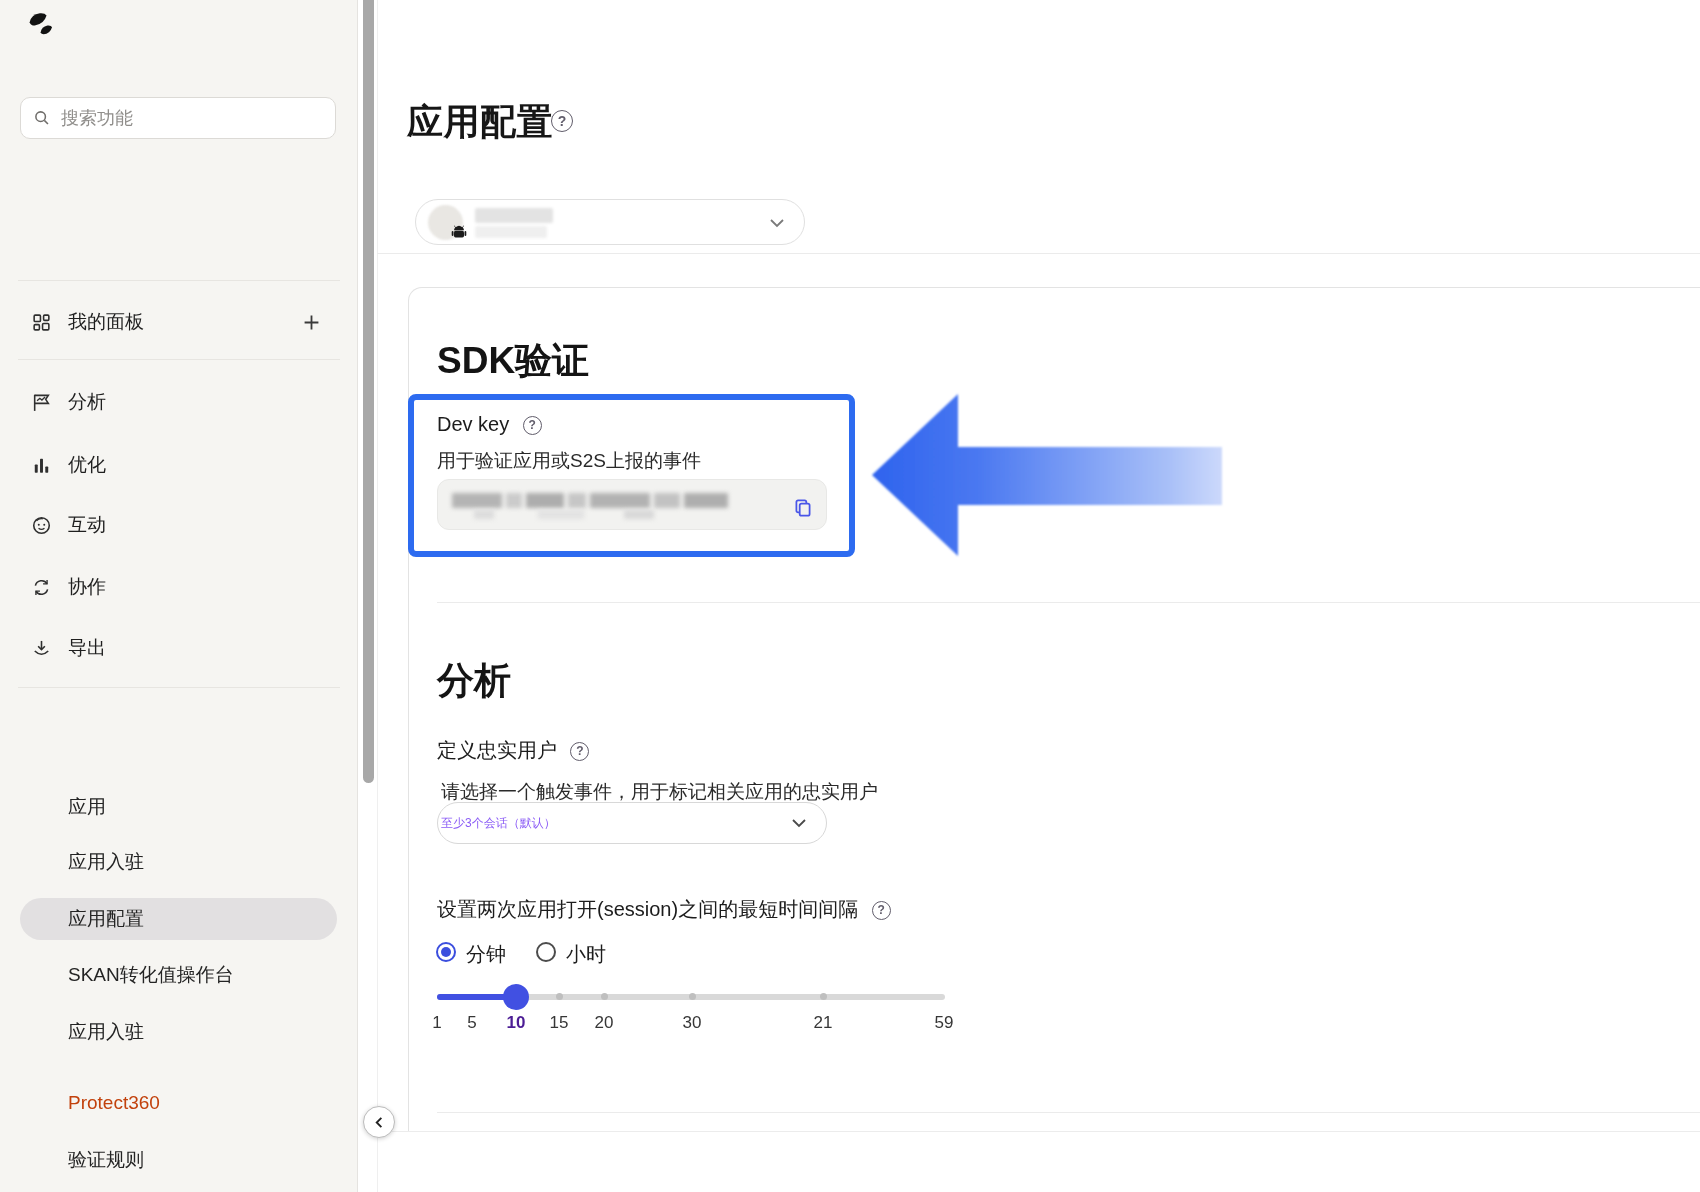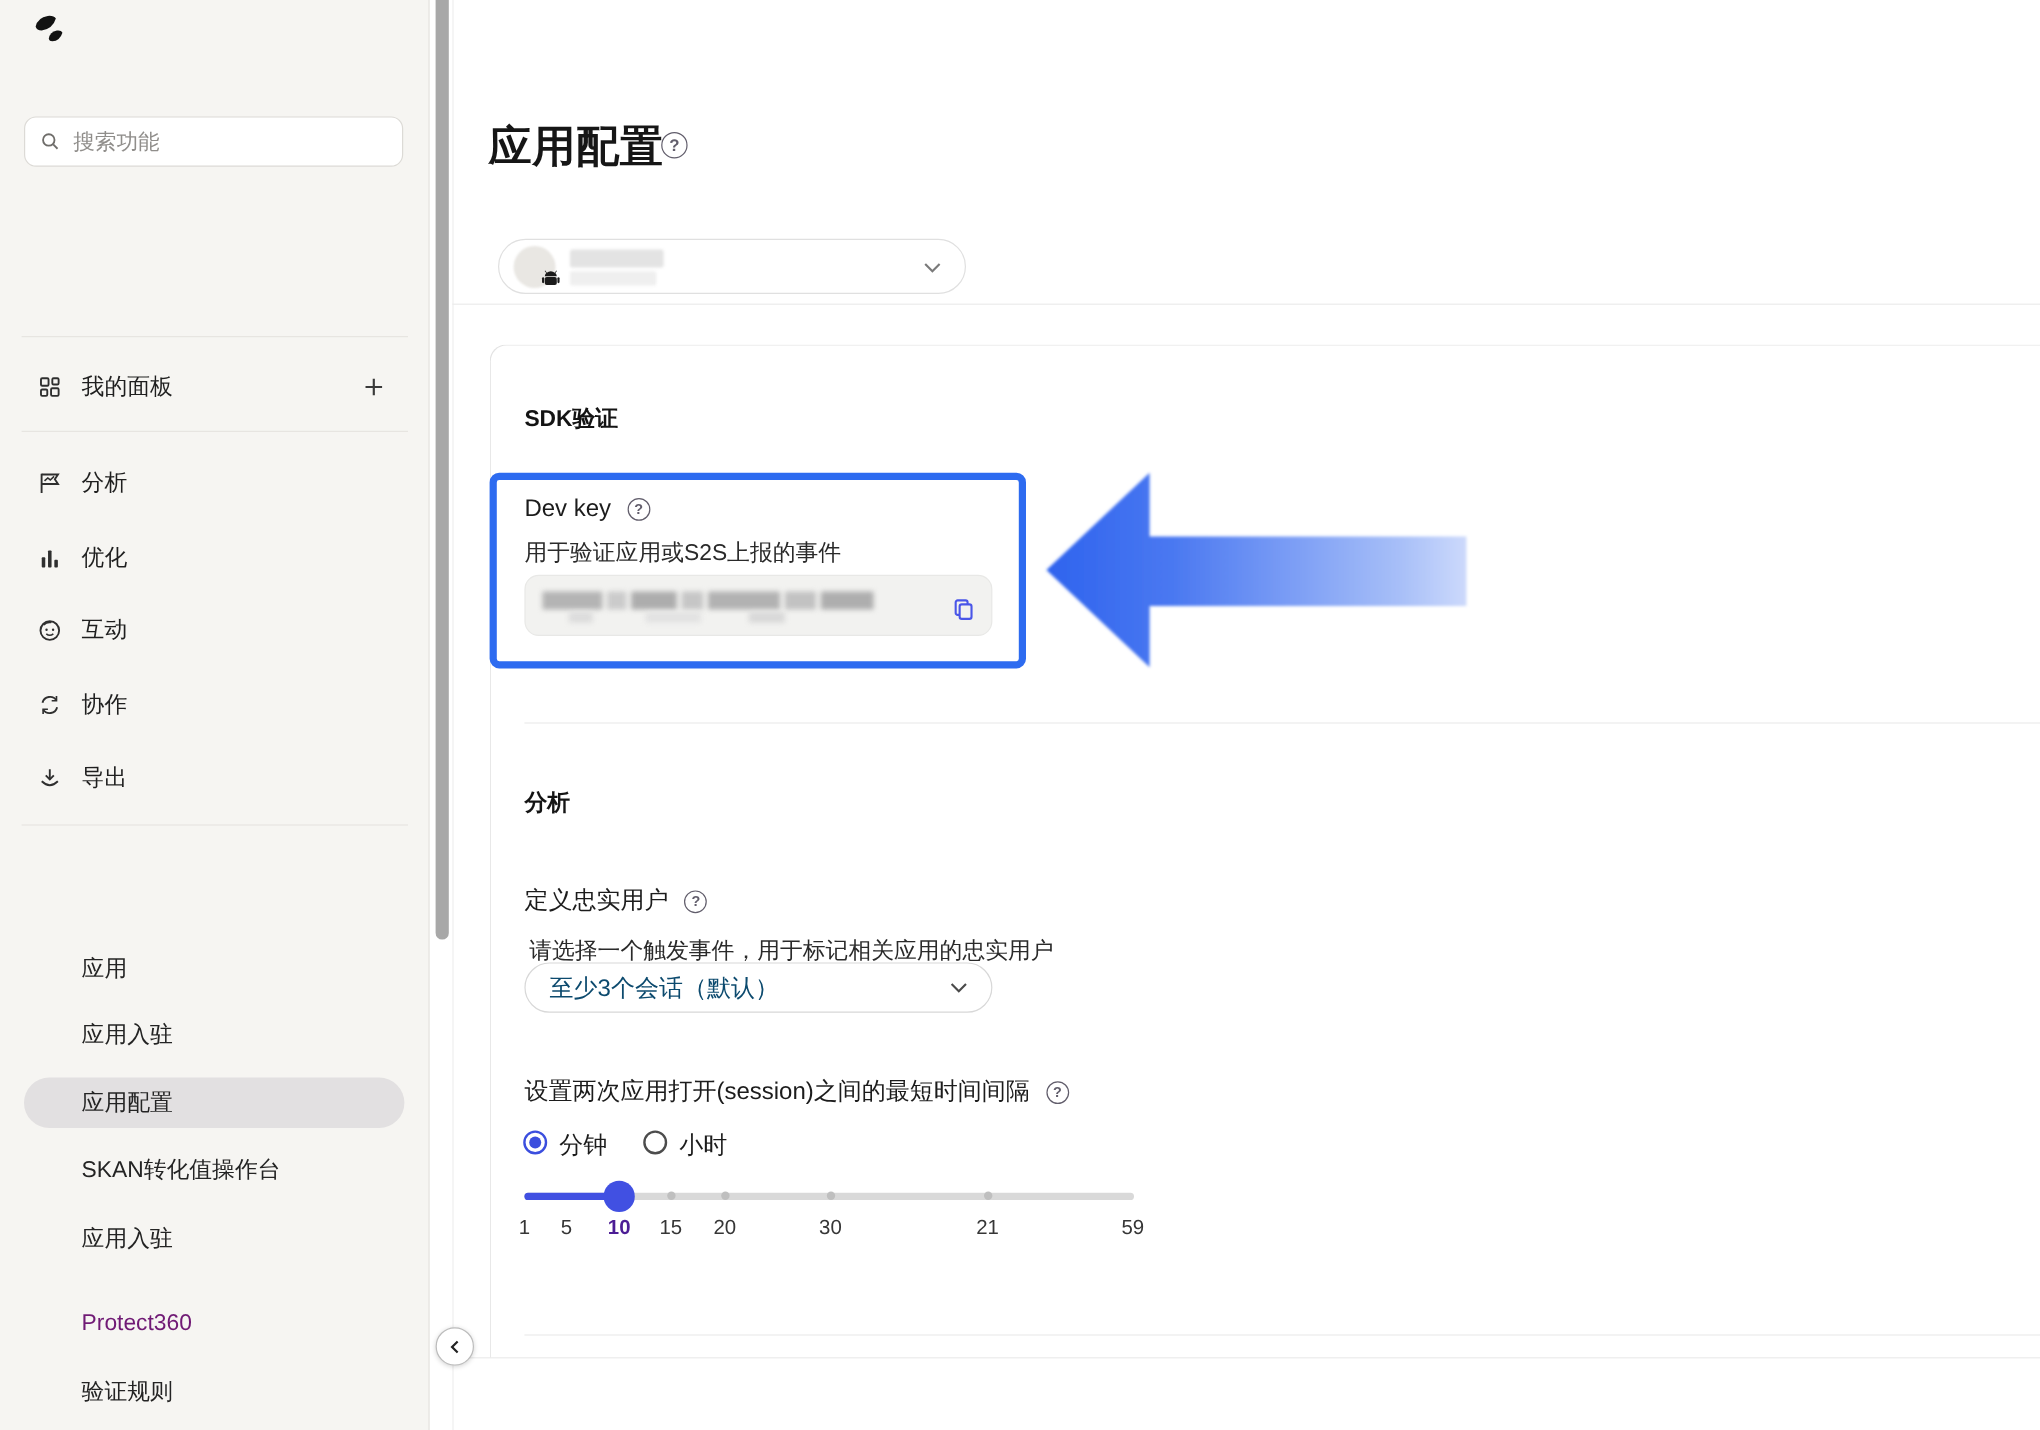--- a/index.html
+++ b/index.html
@@ -40,37 +40,37 @@
   .app-select { left:415px; top:199px; width:390px; height:46px; border:1px solid #e0e0e0; border-radius:23px;
     background:#fff; display:flex; align-items:center; cursor:pointer; }
   .app-avatar { position:absolute; left:12px; top:5px; width:35px; height:35px; border-radius:50%;
     background:#e9e7e3; filter:blur(1px); }
   .redact-bar { position:absolute; filter:blur(1.5px); border-radius:2px; }
   .hdr-divider { left:377px; top:253px; width:1323px; height:1px; background:#ebebeb; }
 
   
   .card { left:408px; top:287px; width:1292px; height:845px; background:#fff;
     border-left:1px solid #e3e3e3; border-top:1px solid #e3e3e3; border-radius:14px 0 0 0; }
-  .sec-title { font-size:19px; font-weight:700; color:#141414;text-align:right; }
+  .sec-title { font-size:37px; font-weight:700; color:#141414;text-align:right; }
   .hl-box { left:408px; top:394px; width:447px; height:163px; border:6px solid #2d6bf0; border-radius:8px; }
   .lbl-20 { font-size:20px; color:#1c1c1c; }
   .lbl-19 { font-size:19px; color:#2a2a2a; }
 
   .devkey-input { left:437px; top:479px; width:390px; height:51px; background:#f2f2f0;
     border:1px solid #e8e8e6; border-radius:12px; }
   .redact-row { position:absolute; display:flex; gap:4px; filter:blur(2px); }
   .redact-row span { display:block; height:15px; border-radius:1px; }
 
   .mid-divider { left:437px; top:602px; width:1263px; height:1px; background:#ebebeb; }
   .bot-divider { left:437px; top:1112px; width:1263px; height:1px; background:#ebebeb; }
   .base-line  { left:377px; top:1131px; width:1323px; height:1px; background:#ececec; }
 
   .dropdown { left:437px; top:802px; width:390px; height:42px; border:1px solid #d8d8d8; border-radius:21px;
     background:#fff; display:flex; align-items:center; cursor:pointer; }
-  .dropdown .dval { margin-left:20px; font-size:20px; color:#0c4a6e; }
+  .dropdown .dval { margin-left:3px; font-size:12px; color:#8b5cf6; }
   .dropdown .chev { position:absolute; right:18px; }
 
   .radio { position:absolute; width:20px; height:20px; border-radius:50%; }
   .radio.sel { border:2px solid #3b4ede; }
   .radio.sel::after { content:""; position:absolute; left:3px; top:3px; width:10px; height:10px;
     border-radius:50%; background:#3b4ede; }
   .radio.unsel { border:2px solid #4c4c4c; background:#fff; }
   .radio-label { position:absolute; font-size:20px; color:#1c1c1c; }
 
   .slider-track { left:437px; top:994px; width:508px; height:6px; background:#d9d9d9; border-radius:3px; }
@@ -201,21 +201,21 @@
       <span class="nlabel" style="font-weight:400">应用配置</span>
     </div>
     <div class="abs sub-row" style="top:960px">
       <span class="nlabel">SKAN转化值操作台</span>
     </div>
     <div class="abs sub-row" style="top:1017px">
       <span class="nlabel">应用入驻</span>
     </div>
 
     <div class="abs sub-row" style="top:1088px">
-      <span class="nlabel" style="color:#701a75">Protect360</span>
+      <span class="nlabel" style="color:#c2410c">Protect360</span>
     </div>
     <div class="abs sub-row" style="top:1145px">
       <span class="nlabel">验证规则</span>
     </div>
   </div>
 
   <div class="abs sb-scrollbar"></div>
   <div class="abs content-edge"></div>
 
   <div class="abs page-title">应用配置</div>

